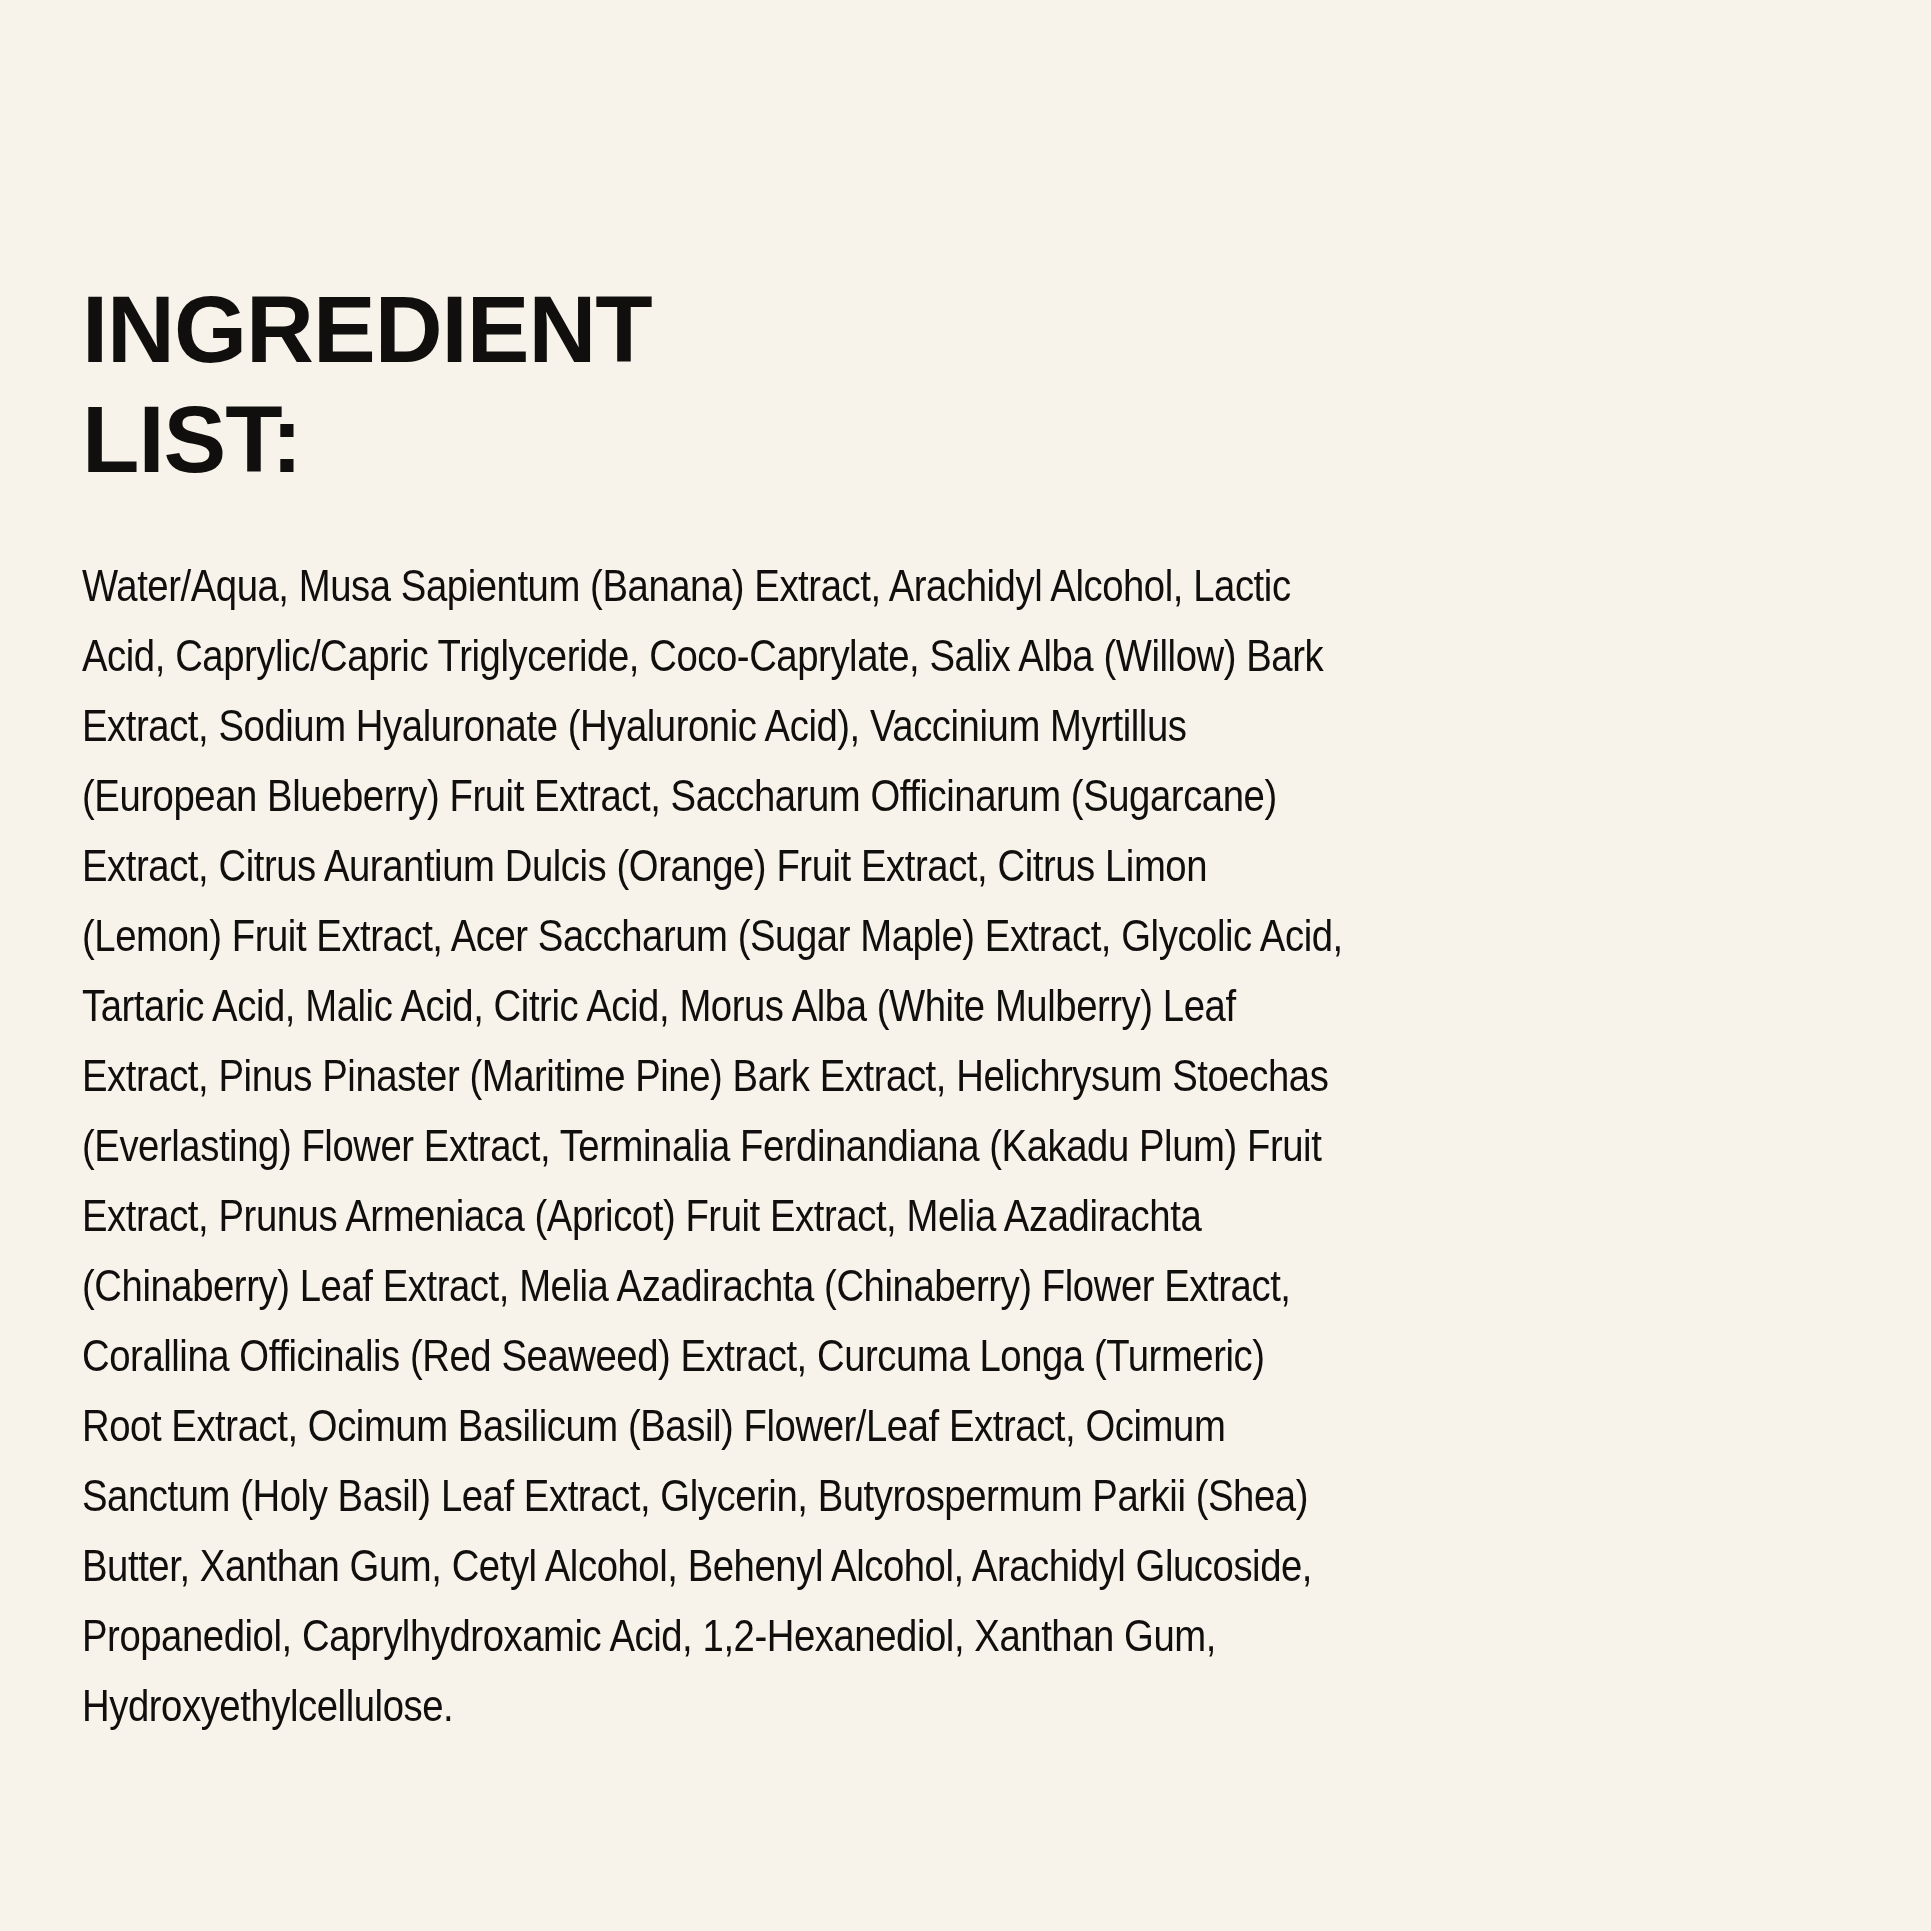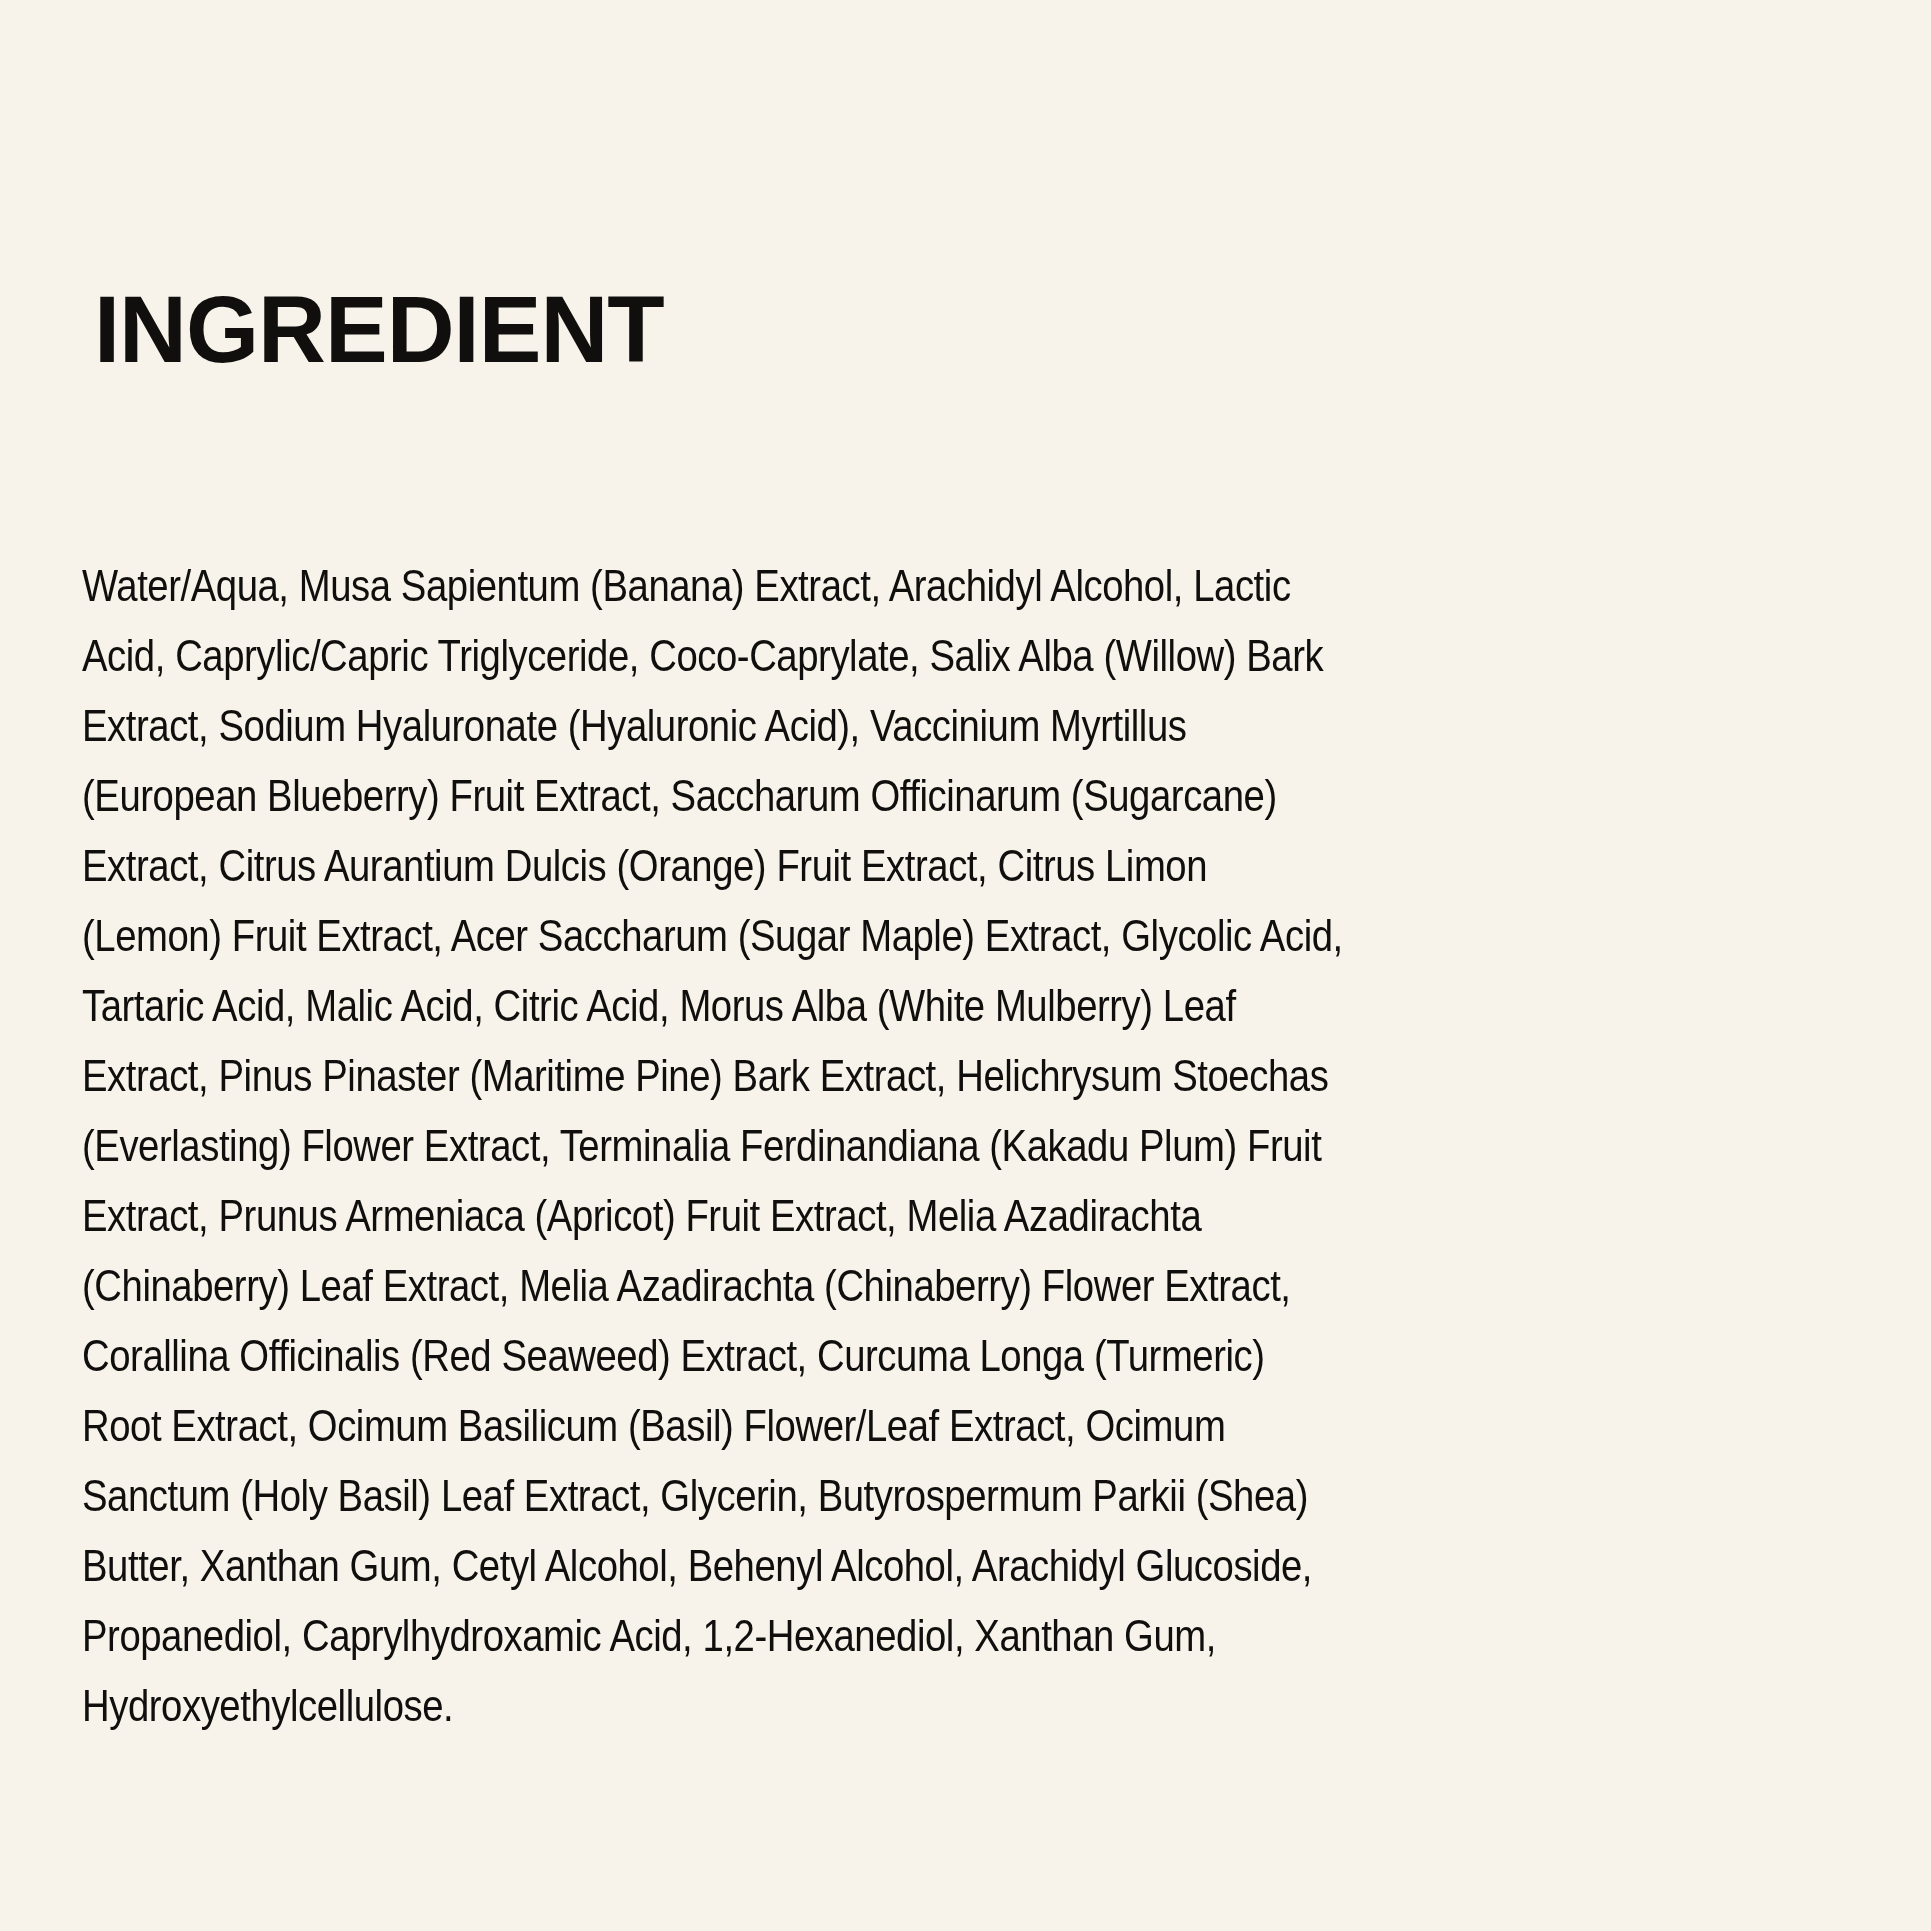--- a/index.html
+++ b/index.html
@@ -23,21 +23,20 @@
     top: 275px;
     margin: 0;
     font-size: 94px;
     line-height: 110px;
     font-weight: 700;
     letter-spacing: -1px;
     white-space: nowrap;
   }
   .title .title-line {
     display: block;
-    margin-left: 12px;
   }
   .ingredients {
     position: absolute;
     left: 82px;
     top: 551px;
     width: 1545px;
     font-size: 44px;
     line-height: 70px;
     font-weight: 400;
     letter-spacing: -0.5px;
@@ -49,20 +48,21 @@
     white-space: nowrap;
   }
 </style>
 </head>
 <body style="background: rgb(247, 243, 234); color: rgb(16, 15, 13);">
 
 <main class="canvas">
 
   <h1 class="title">
     <span class="title-line">INGREDIENT</span>
+    <span class="title-line">LIST:</span>
   </h1>
 
   <div class="ingredients">
     <span class="ingredient-line">Water/Aqua, Musa Sapientum (Banana) Extract, Arachidyl Alcohol, Lactic</span>
     <span class="ingredient-line">Acid, Caprylic/Capric Triglyceride, Coco-Caprylate, Salix Alba (Willow) Bark</span>
     <span class="ingredient-line">Extract, Sodium Hyaluronate (Hyaluronic Acid), Vaccinium Myrtillus</span>
     <span class="ingredient-line">(European Blueberry) Fruit Extract, Saccharum Officinarum (Sugarcane)</span>
     <span class="ingredient-line">Extract, Citrus Aurantium Dulcis (Orange) Fruit Extract, Citrus Limon</span>
     <span class="ingredient-line">(Lemon) Fruit Extract, Acer Saccharum (Sugar Maple) Extract, Glycolic Acid,</span>
     <span class="ingredient-line">Tartaric Acid, Malic Acid, Citric Acid, Morus Alba (White Mulberry) Leaf</span>

